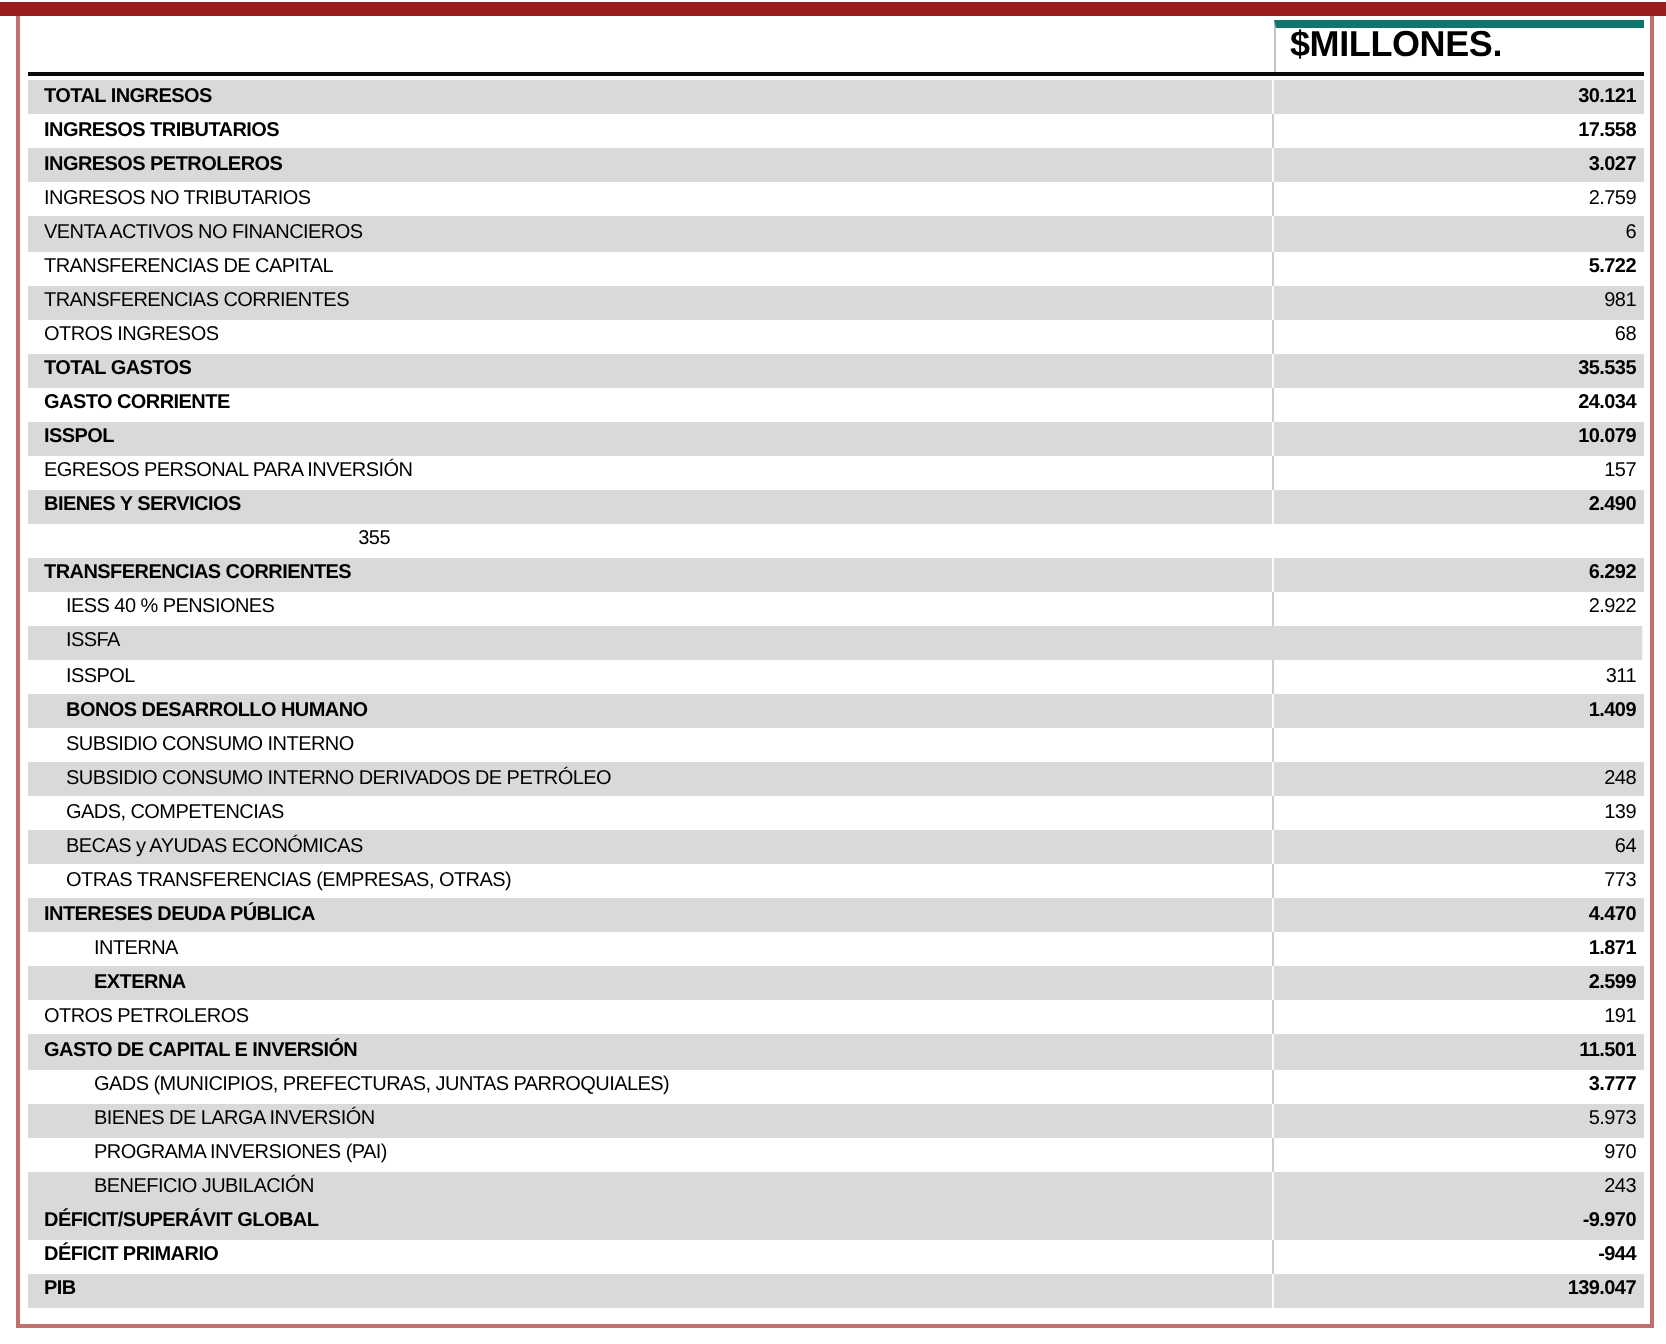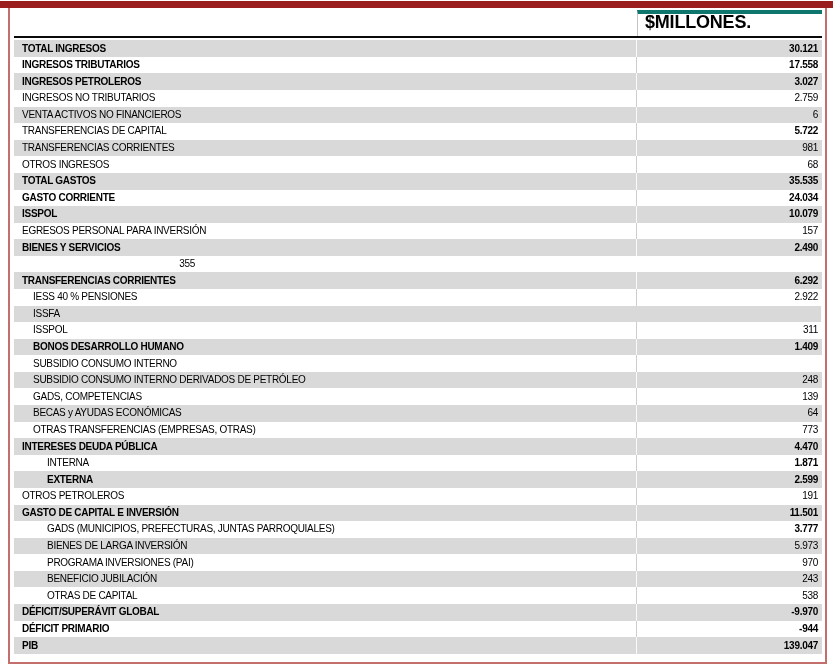--- a/index.html
+++ b/index.html
@@ -200,24 +200,20 @@
         <div class="cell-value">5.973</div>
       </div>
       <div class="row i2">
         <div class="cell-label">PROGRAMA INVERSIONES (PAI)</div>
         <div class="cell-value">970</div>
       </div>
       <div class="row i2 shaded">
         <div class="cell-label">BENEFICIO JUBILACIÓN</div>
         <div class="cell-value">243</div>
       </div>
-      <div class="row i2">
-        <div class="cell-label">OTRAS DE CAPITAL</div>
-        <div class="cell-value">538</div>
-      </div>
       <div class="row i0 shaded bl bv">
         <div class="cell-label">DÉFICIT/SUPERÁVIT GLOBAL</div>
         <div class="cell-value">-9.970</div>
       </div>
       <div class="row i0 bl bv">
         <div class="cell-label">DÉFICIT PRIMARIO</div>
         <div class="cell-value">-944</div>
       </div>
       <div class="row i0 shaded bl bv">
         <div class="cell-label">PIB</div>

